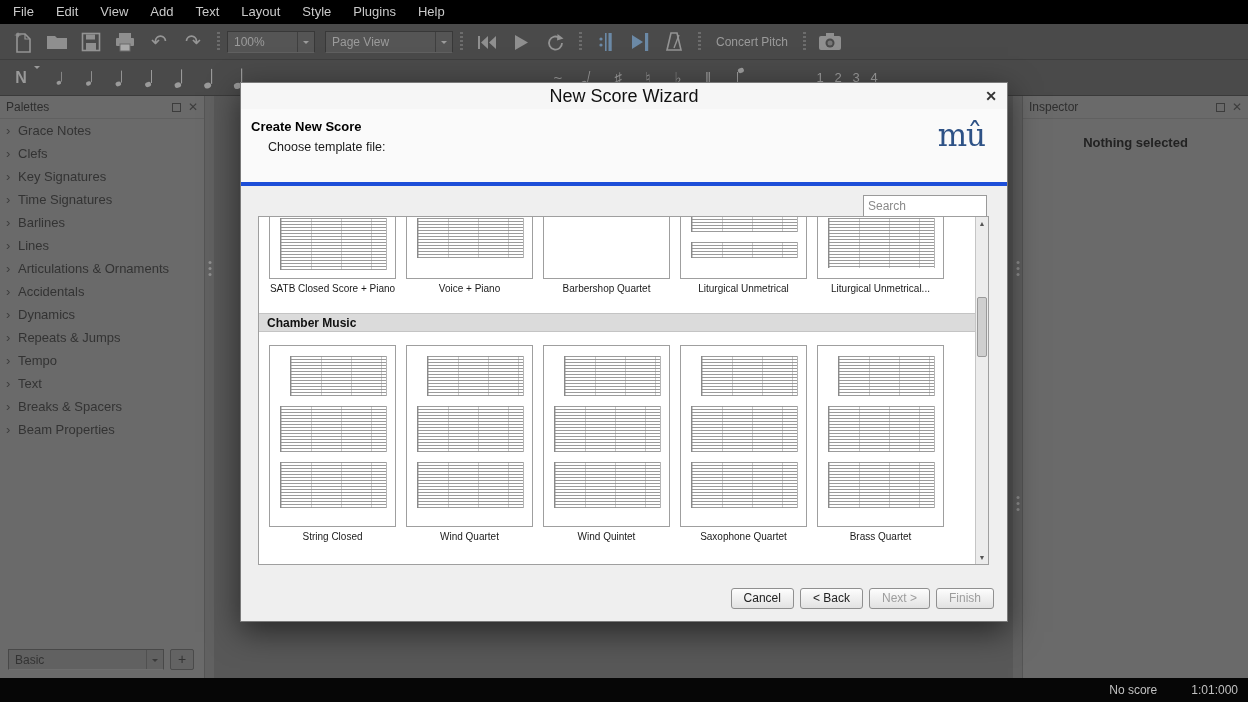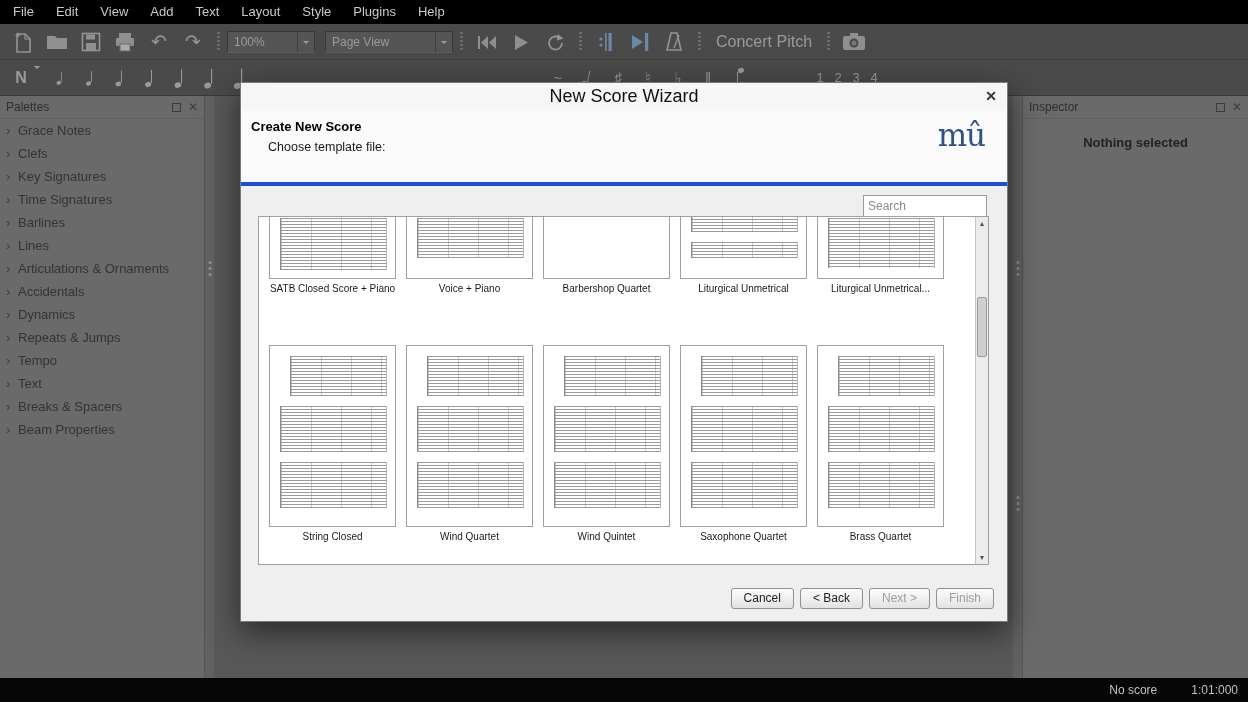--- a/index.html
+++ b/index.html
@@ -19,21 +19,21 @@
   .tbtn{width:34px;height:30px;display:flex;align-items:center;justify-content:center;color:#969696;flex:none;}
   .glyph{font-size:19px;color:#969696;line-height:1;}
   .combo{height:22px;background:#555;border:1px solid #383838;border-bottom-color:#606060;
          color:#9b9b9b;font-size:12px;display:flex;align-items:center;box-sizing:border-box;flex:none;}
   .combo .ctext{padding:0 6px;flex:1;white-space:nowrap;}
   .combo .caret{width:16px;align-self:stretch;border-left:1px solid #3f3f3f;display:flex;
                 align-items:center;justify-content:center;}
   .tri{width:0;height:0;border:3.5px solid transparent;border-top-color:#9b9b9b;margin-top:4px;}
   .handle{width:3px;height:20px;margin:0 7px;flex:none;
           background:repeating-linear-gradient(to bottom,#6c6c6c 0 2px,transparent 2px 4px);}
-  .cp-label{font-size:16px;color:#9a9a9a;padding:0 8px;white-space:nowrap;}
+  .cp-label{font-size:12px;color:#9a9a9a;padding:0 8px;white-space:nowrap;}
   .nbtn{width:30px;height:30px;display:flex;align-items:center;justify-content:center;
         font-size:15px;color:#9a9a9a;flex:none;}
   .note{position:relative;width:12px;height:19px;display:inline-block;}
   .note::before{content:"";position:absolute;left:0;bottom:1px;width:6px;height:4.5px;
                 background:#9a9a9a;border-radius:50%;transform:rotate(-20deg);}
   .note::after{content:"";position:absolute;left:5.5px;bottom:4px;width:1.5px;height:13px;background:#9a9a9a;}
   .spacer{width:287px;flex:none;}
   .vnum{width:18px;text-align:center;font-size:13px;color:#9a9a9a;flex:none;}
   
   .panel{position:absolute;top:96px;bottom:24px;background:#6a6a6a;box-sizing:border-box;}
@@ -335,20 +335,29 @@
       <span>Text</span>
     </div>
   <div class="pitem">
       <span class="chev">›</span>
       <span>Breaks &amp; Spacers</span>
     </div>
   <div class="pitem">
       <span class="chev">›</span>
       <span>Beam Properties</span>
     </div>
+  <div class="pbottom">
+    <div class="combo light">
+      <span class="ctext">Basic</span>
+      <span class="caret">
+          <i class="tri"></i>
+        </span>
+    </div>
+    <div class="addbtn">+</div>
+  </div>
 </div>
 
 <div id="splitL" class="split">
   <span class="dots" style="top:165px">
       <i></i>
       <i></i>
       <i></i>
     </span>
 </div>
 <div id="splitR" class="split">
@@ -416,20 +425,21 @@
         </div>
       <div class="clabel">Liturgical Unmetrical</div>
     </div>
     <div class="card row1" style="left:558px">
       <div class="preview pv5">
           <div class="sys sA"></div>
         </div>
       <div class="clabel">Liturgical Unmetrical...</div>
     </div>
 
+    <div class="section">Chamber Music</div>
 
     <div class="card row2" style="left:10px">
       <div class="preview pvq">
           <div class="sys s1"></div>
           <div class="sys s2"></div>
           <div class="sys s3"></div>
         </div>
       <div class="clabel">String Closed</div>
     </div>
     <div class="card row2" style="left:147px">

